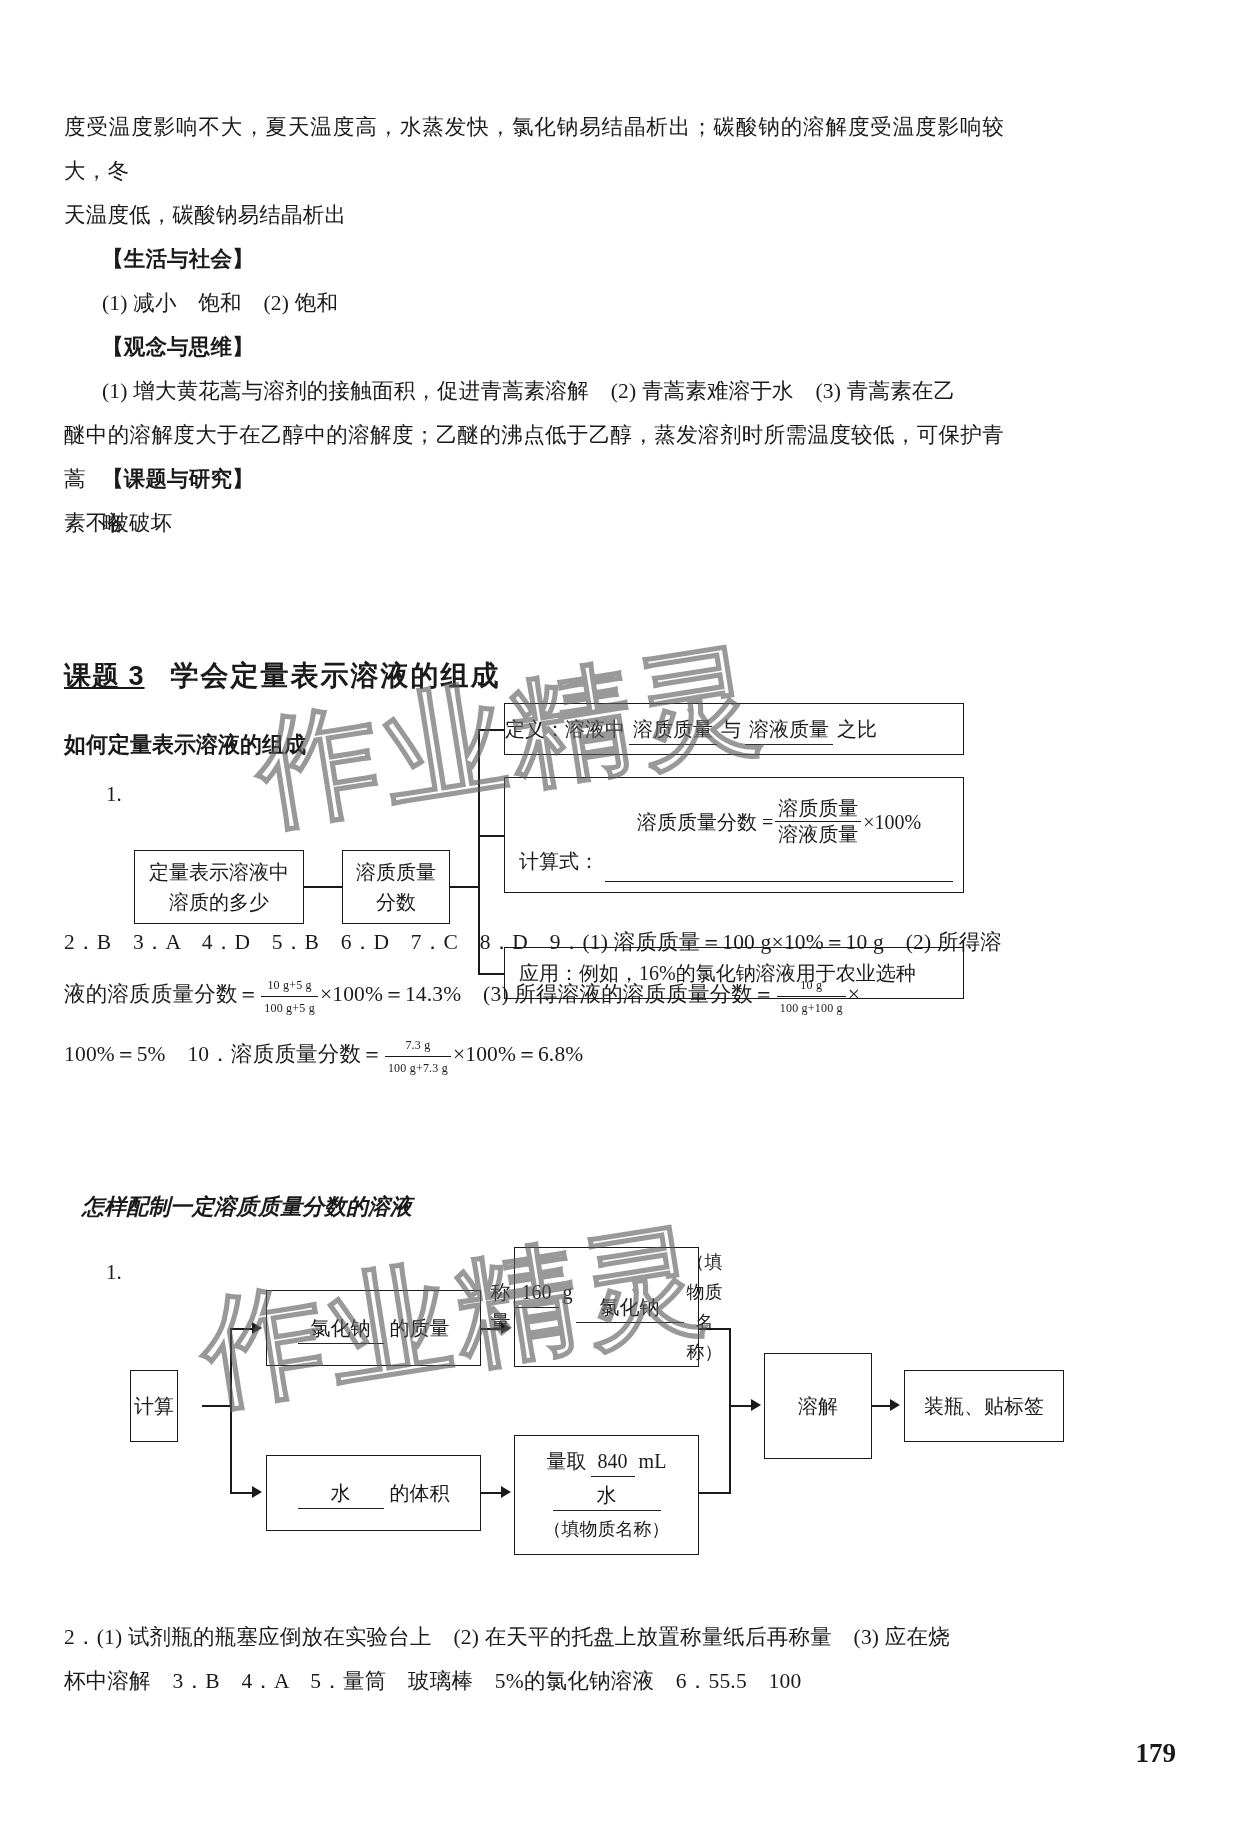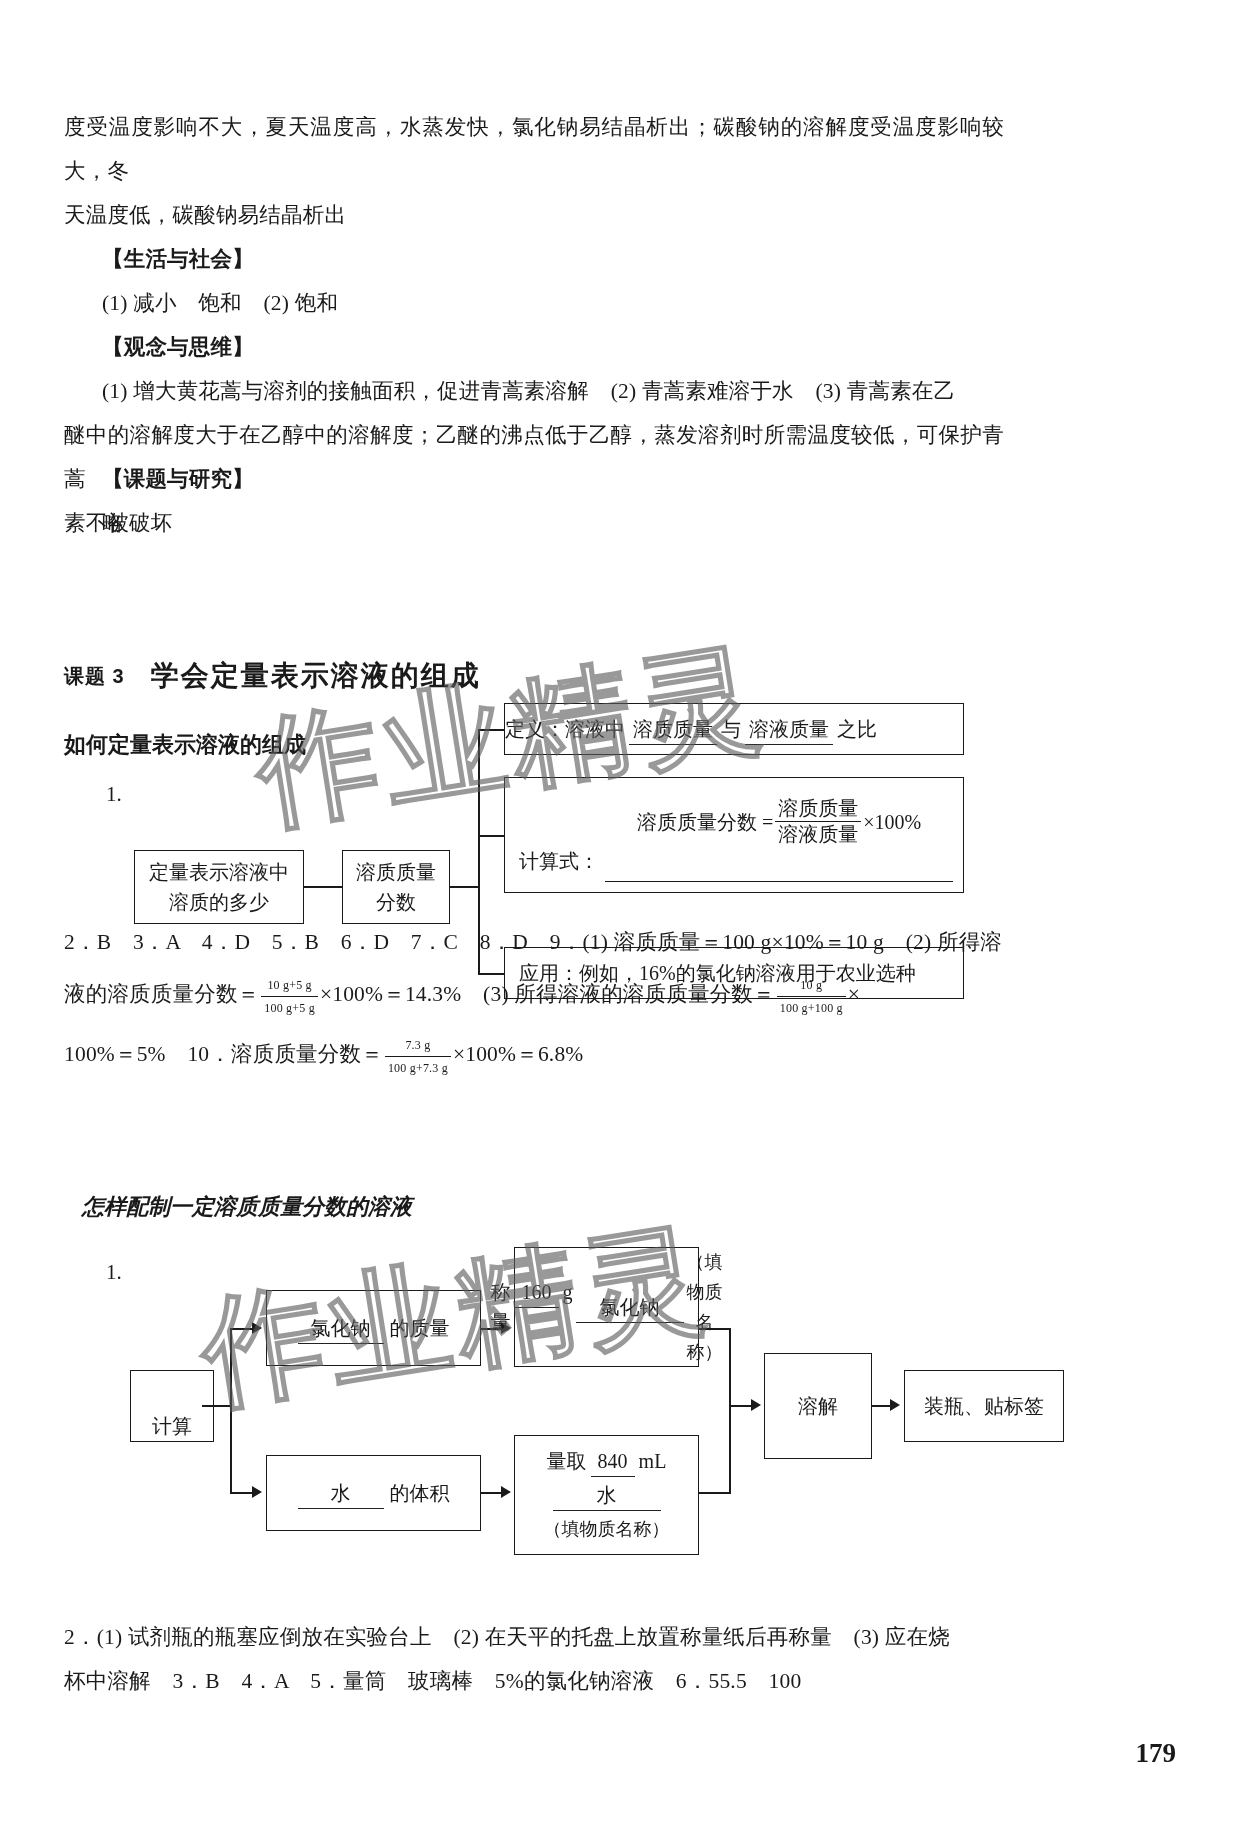--- a/index.html
+++ b/index.html
@@ -42,25 +42,26 @@
   .chapter{
     position:absolute;
     left:64px;
     top:657px;
     width:940px;
     display:flex;
     align-items:center;
     gap:26px;
   }
   .chapter .ct-no{
-    font-size:20px;
+    font-size:27px;
     font-weight:bold;
     font-family:"Liberation Sans","DejaVu Sans",sans-serif;
     letter-spacing:1px;
     white-space:nowrap;
+    text-decoration:underline;
   }
   .chapter .ct-title{
     font-size:28px;
     font-weight:bold;
     font-family:"Liberation Sans","DejaVu Sans",sans-serif;
     letter-spacing:2px;
     white-space:nowrap;
   }
   .blankline{
     display:inline-block;
@@ -269,21 +270,21 @@
     </div>
   </div>
 
   <div style="position:absolute;left:82px;top:1192px;font-style:italic;">
     <span class="sec-sub">怎样配制一定溶质质量分数的溶液</span>
   </div>
 
   <div class="fc2">
     <span class="num-label" style="left:42px;top:-5px;">1.</span>
 
-    <div class="fcbox" style="left:66px;top:105px;width:84px;height:72px;align-items:flex-end;">
+    <div class="fcbox" style="left:66px;top:105px;width:48px;height:72px;">
       <span>计算</span>
     </div>
 
     <div class="fcline" style="left:138px;top:140px;width:30px;height:1.6px;"></div>
     <div class="fcline" style="left:166px;top:63px;width:1.6px;height:165px;"></div>
     <div class="fcline" style="left:166px;top:63px;width:28px;height:1.6px;"></div>
     <div class="fcline" style="left:166px;top:227px;width:28px;height:1.6px;"></div>
     <div class="fcline" style="left:188px;top:57px;width:0;height:0;background:transparent;border-left:10px solid #1a1a1a;border-top:6px solid transparent;border-bottom:6px solid transparent;"></div>
     <div class="fcline" style="left:188px;top:221px;width:0;height:0;background:transparent;border-left:10px solid #1a1a1a;border-top:6px solid transparent;border-bottom:6px solid transparent;"></div>
 

